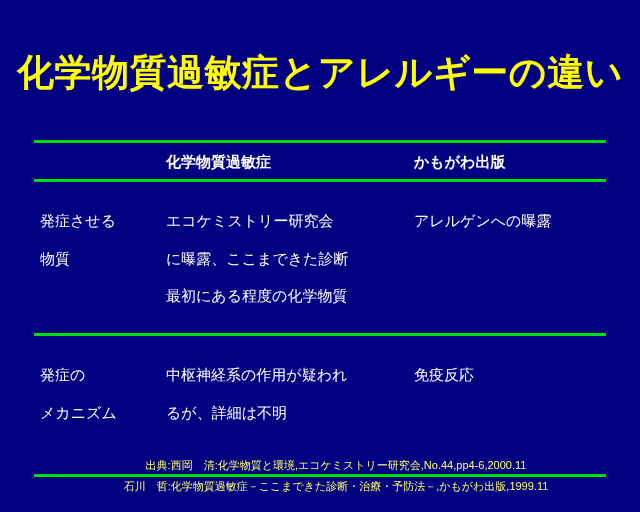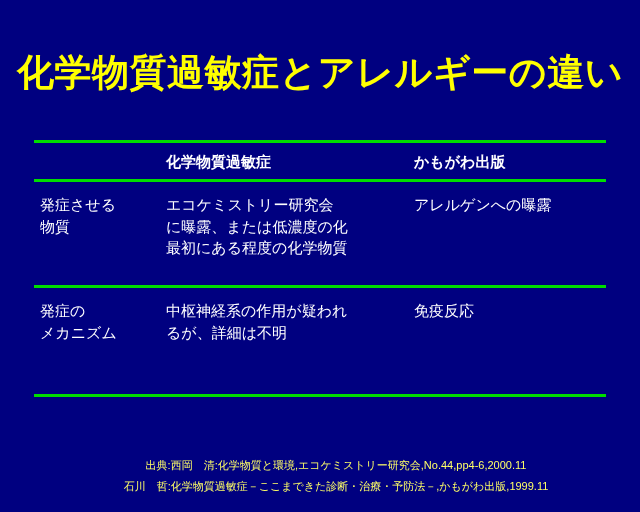--- a/index.html
+++ b/index.html
@@ -94,20 +94,21 @@
     text-align: center;
     color: #ffff66;
     font-size: 11px;
     line-height: 1.9;
   }
   .footer div {
     white-space: nowrap;
   }
   .nowrap-line {
     display: block;
+    margin-top: 16px;
   }
 </style>
 </head>
 <body>
 
 <div class="slide">
 
   <div class="title">化学物質過敏症とアレルギーの違い</div>
 
   <div class="table">
@@ -122,21 +123,21 @@
 
     <div class="rule"></div>
 
     <div class="row body-row">
       <div class="col-a">
         <span class="nowrap-line">発症させる</span>
         <span class="nowrap-line">物質</span>
       </div>
       <div class="col-b">
         <span class="nowrap-line">エコケミストリー研究会</span>
-        <span class="nowrap-line">に曝露、または低濃度の化</span>
+        <span class="nowrap-line">に曝露、ここまできた診断</span>
         <span class="nowrap-line">最初にある程度の化学物質</span>
       </div>
       <div class="col-c">
         <span class="nowrap-line">アレルゲンへの曝露</span>
       </div>
     </div>
 
     <div class="spacer"></div>
 
     <div class="rule"></div>

